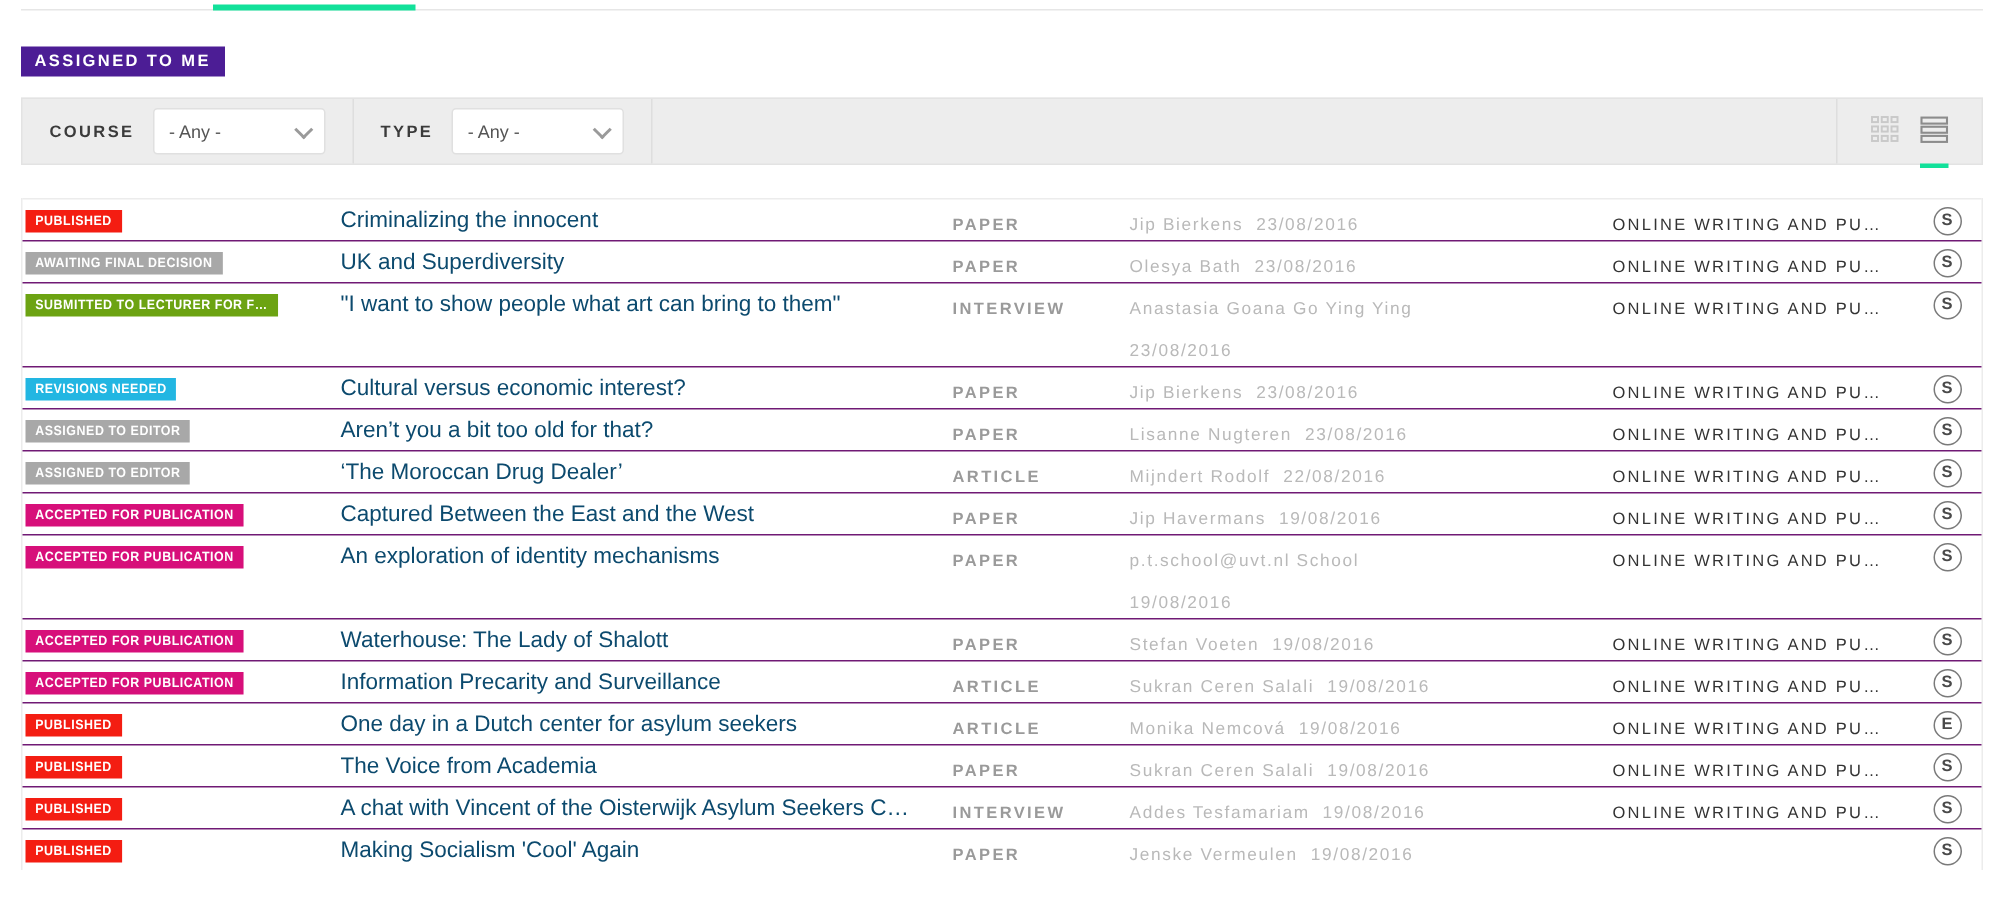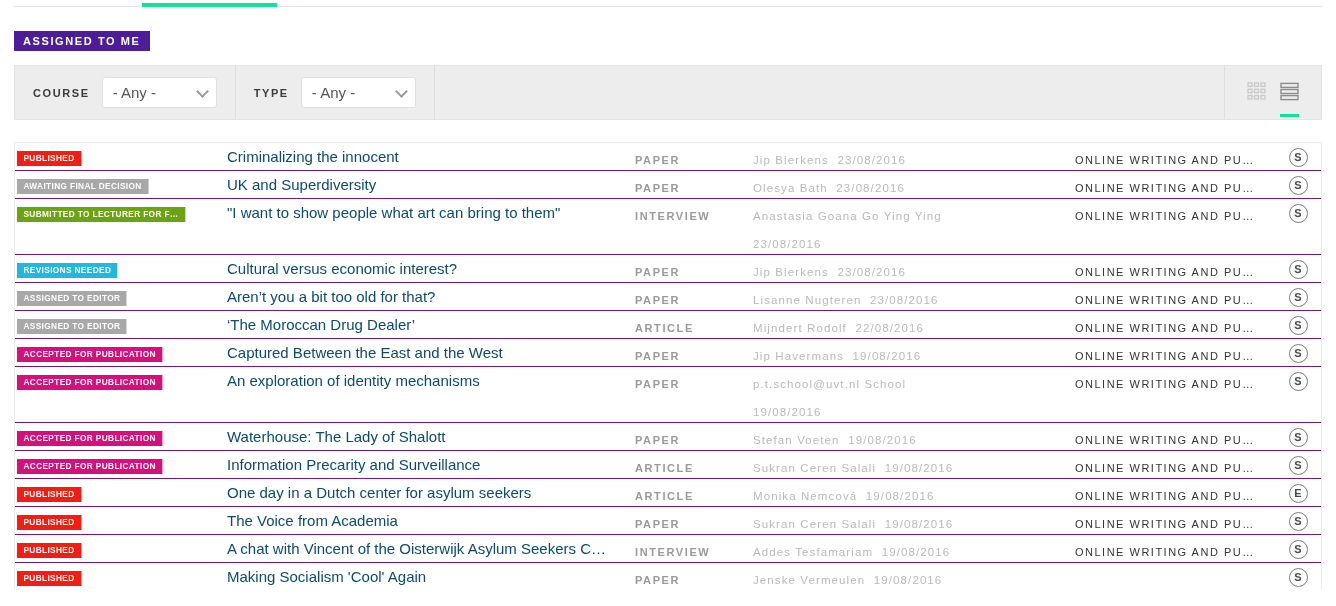--- a/index.html
+++ b/index.html
@@ -38,21 +38,21 @@
     font-size: 11px;
     font-weight: bold;
     letter-spacing: 1.6px;
     padding: 4px 9px 4px 9px;
     line-height: 1.1;
   }
 
   
   .filterbar {
     margin: 14px 14px 0 14px;
-    height: 55px;
+    height: 45px;
     background: #ededed;
     border: 1px solid #e3e3e3;
     display: flex;
     align-items: stretch;
   }
   .filter-group {
     display: flex;
     align-items: center;
     padding: 0 18px;
     border-right: 1px solid #dedede;
@@ -67,21 +67,21 @@
   .select {
     position: relative;
     width: 115px;
     height: 31px;
     background: #ffffff;
     border: 1px solid #e0e0e0;
     border-radius: 3px;
     display: flex;
     align-items: center;
     padding: 0 10px;
-    font-size: 15px;
+    font-size: 12px;
     color: #555555;
   }
   .select .chev {
     position: absolute;
     right: 9px;
     top: 50%;
     width: 9px; height: 9px;
     margin-top: -6px;
     border-right: 2px solid #9a9a9a;
     border-bottom: 2px solid #9a9a9a;

